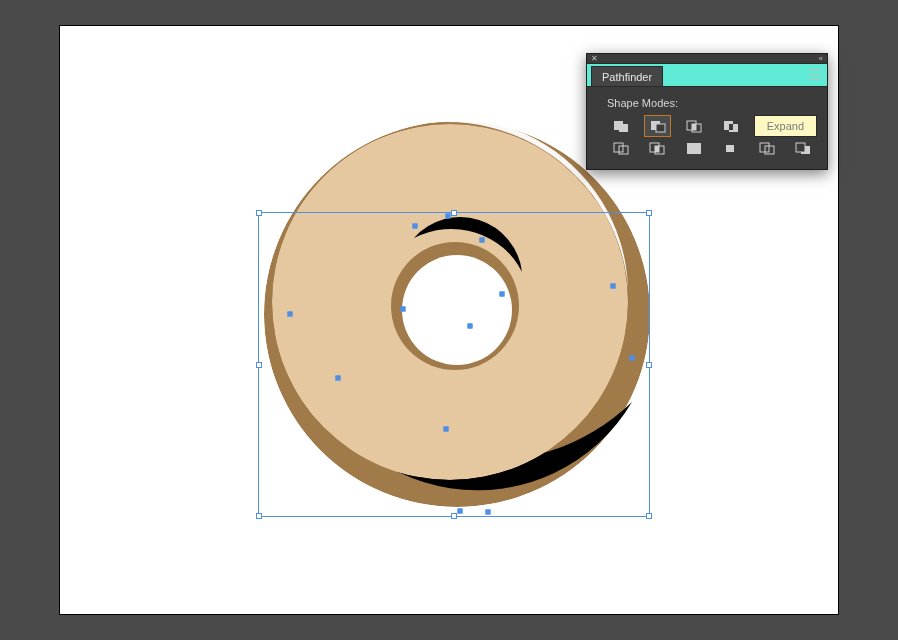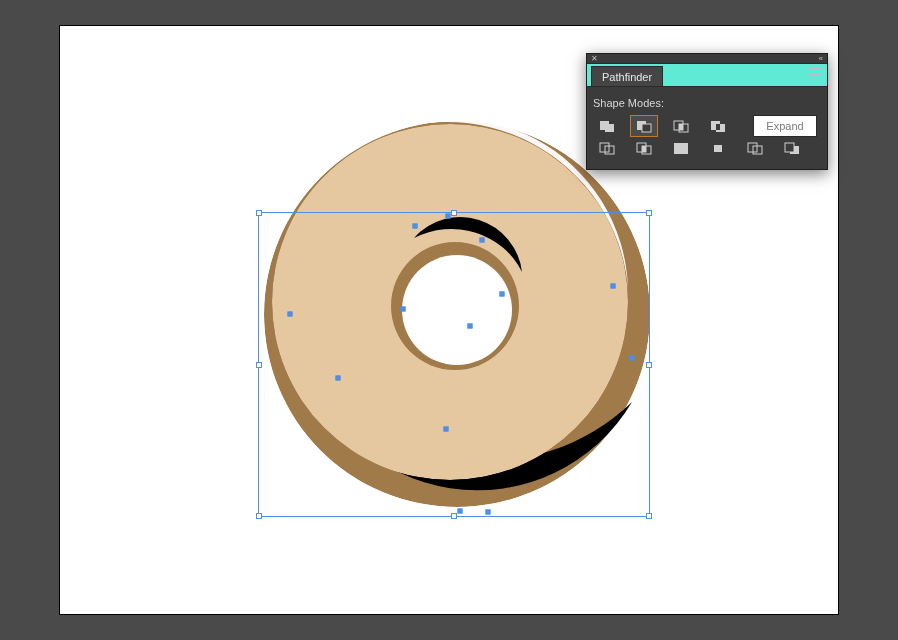--- a/index.html
+++ b/index.html
@@ -65,31 +65,31 @@
     background:#454545;border:1px solid #2a2a2a;border-bottom:none;
     margin-left:4px;font-size:11px;color:#e6e6e6;
   }
   .panel-menu{
     position:absolute;right:4px;top:4px;width:14px;height:12px;
     display:flex;flex-direction:column;justify-content:space-between;
     cursor:pointer;
   }
   .panel-menu span{display:block;height:1px;background:#bfbfbf;width:12px;}
 
-  .panel-body{padding:6px 10px 10px 6px;}
+  .panel-body{padding:6px 10px 10px 20px;}
   .section-label{font-size:11px;color:#d6d6d6;margin:4px 0 6px 0;}
   .row{display:flex;align-items:center;gap:9px;}
   .mode-btn,.pf-btn{
     width:28px;height:22px;background:#3b3b3b;border:1px solid transparent;
     display:flex;align-items:center;justify-content:center;cursor:pointer;
   }
   .mode-btn.selected{border-color:#c07a2a;background:#4b4b4b;}
   .mode-btn svg,.pf-btn svg{display:block;}
   .expand{
-    width:64px;height:22px;margin-left:auto;background:#ffffff;border:1px solid #2a2a2a;
+    width:64px;height:22px;margin-left:auto;background:#fef9c3;border:1px solid #2a2a2a;
     color:#7b7b7b;font-size:11px;display:flex;align-items:center;justify-content:center;
     cursor:default;
   }
 </style>
 </head>
 <body>
 
 <div class="artboard">
 
   <svg class="donut-wrap" width="778" height="588" viewBox="0 0 778 588">

